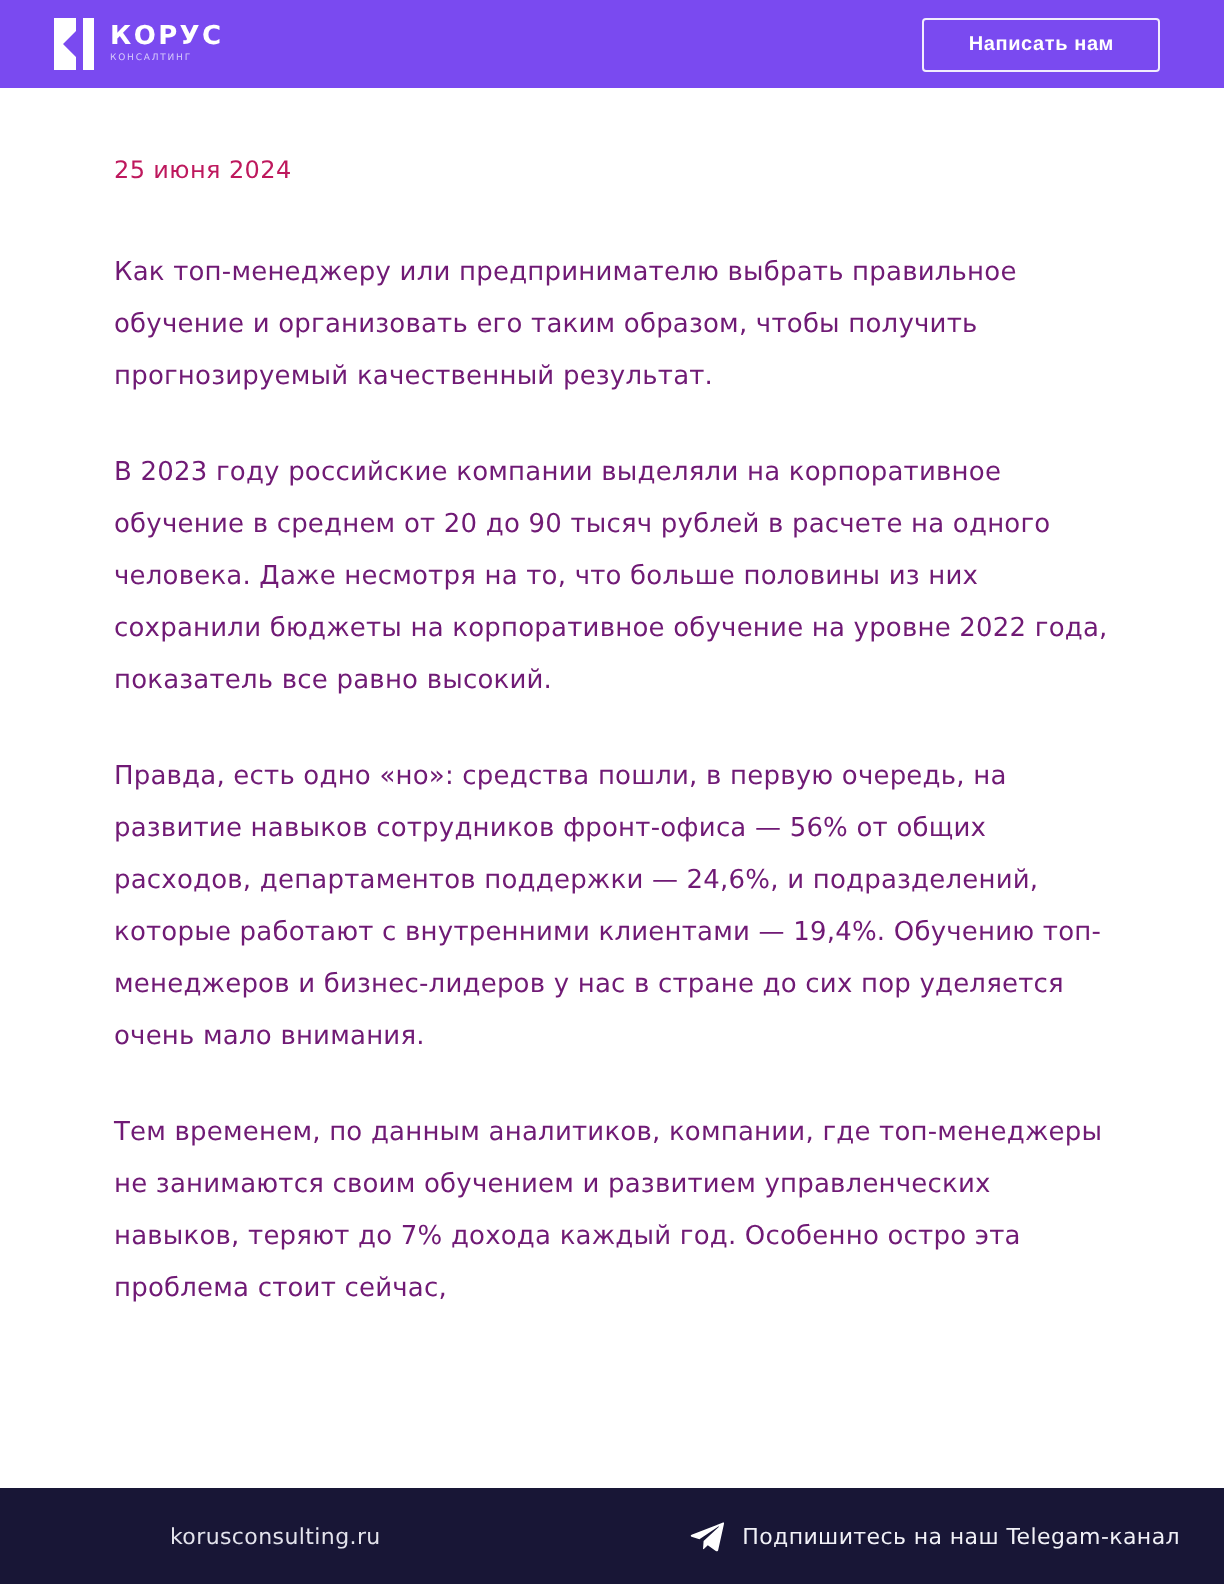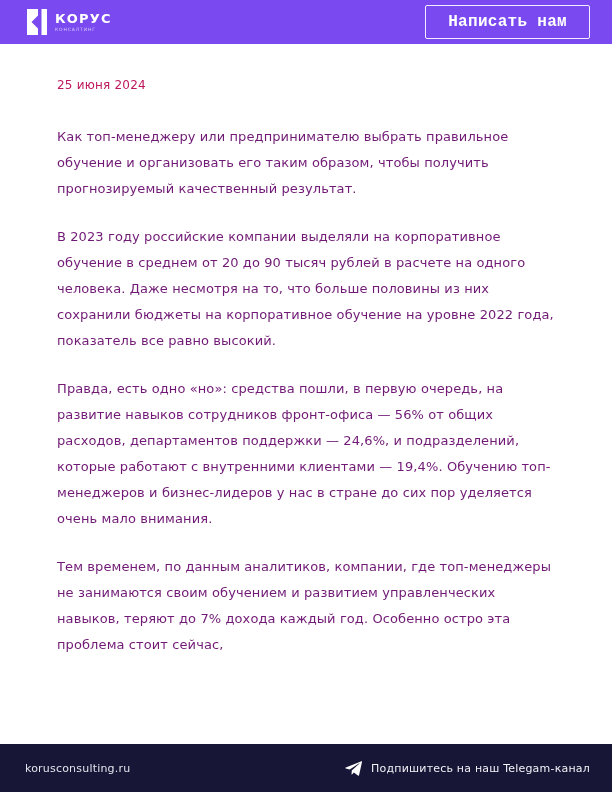--- a/index.html
+++ b/index.html
@@ -16,21 +16,21 @@
   }
 
   
   .header {
     position: absolute;
     top: 0; left: 0; right: 0;
     height: 44px;
     background: #7a4af0;
     display: flex;
     align-items: center;
-    padding: 0 22px 0 27px;
+    padding: 0 32px 0 27px;
   }
   .logo { display: flex; align-items: center; gap: 8px; }
   .logo-mark { display: block; }
   .logo-text { display: flex; flex-direction: column; line-height: 1; }
   .logo-title {
     color: #ffffff;
     font-size: 13px;
     font-weight: bold;
     letter-spacing: 1.2px;
   }
@@ -39,22 +39,22 @@
     font-size: 4.5px;
     letter-spacing: 0.9px;
     margin-top: 3px;
   }
   .contact-btn {
     margin-left: auto;
     background: transparent;
     border: 1px solid rgba(255,255,255,0.9);
     border-radius: 2px;
     color: #ffffff;
-    font-family: Liberation Mono, monospace;
-    font-size: 16px;
+    font-family: Liberation Sans, sans-serif;
+    font-size: 10px;
     font-weight: bold;
     letter-spacing: 0.3px;
     padding: 7px 22px;
     cursor: pointer;
   }
 
   
   .article {
     position: absolute;
     top: 44px; left: 0; right: 0;
@@ -84,21 +84,21 @@
   }
 
   
   .footer {
     position: absolute;
     left: 0; right: 0; bottom: 0;
     height: 48px;
     background: #181636;
     display: flex;
     align-items: center;
-    padding: 0 22px 0 25px;
+    padding: 0 22px 0 85px;
   }
   .footer-site {
     color: #e3e3ec;
     font-size: 11px;
     letter-spacing: 0.2px;
     text-decoration: none;
   }
   .footer-tg {
     margin-left: auto;
     display: flex;

